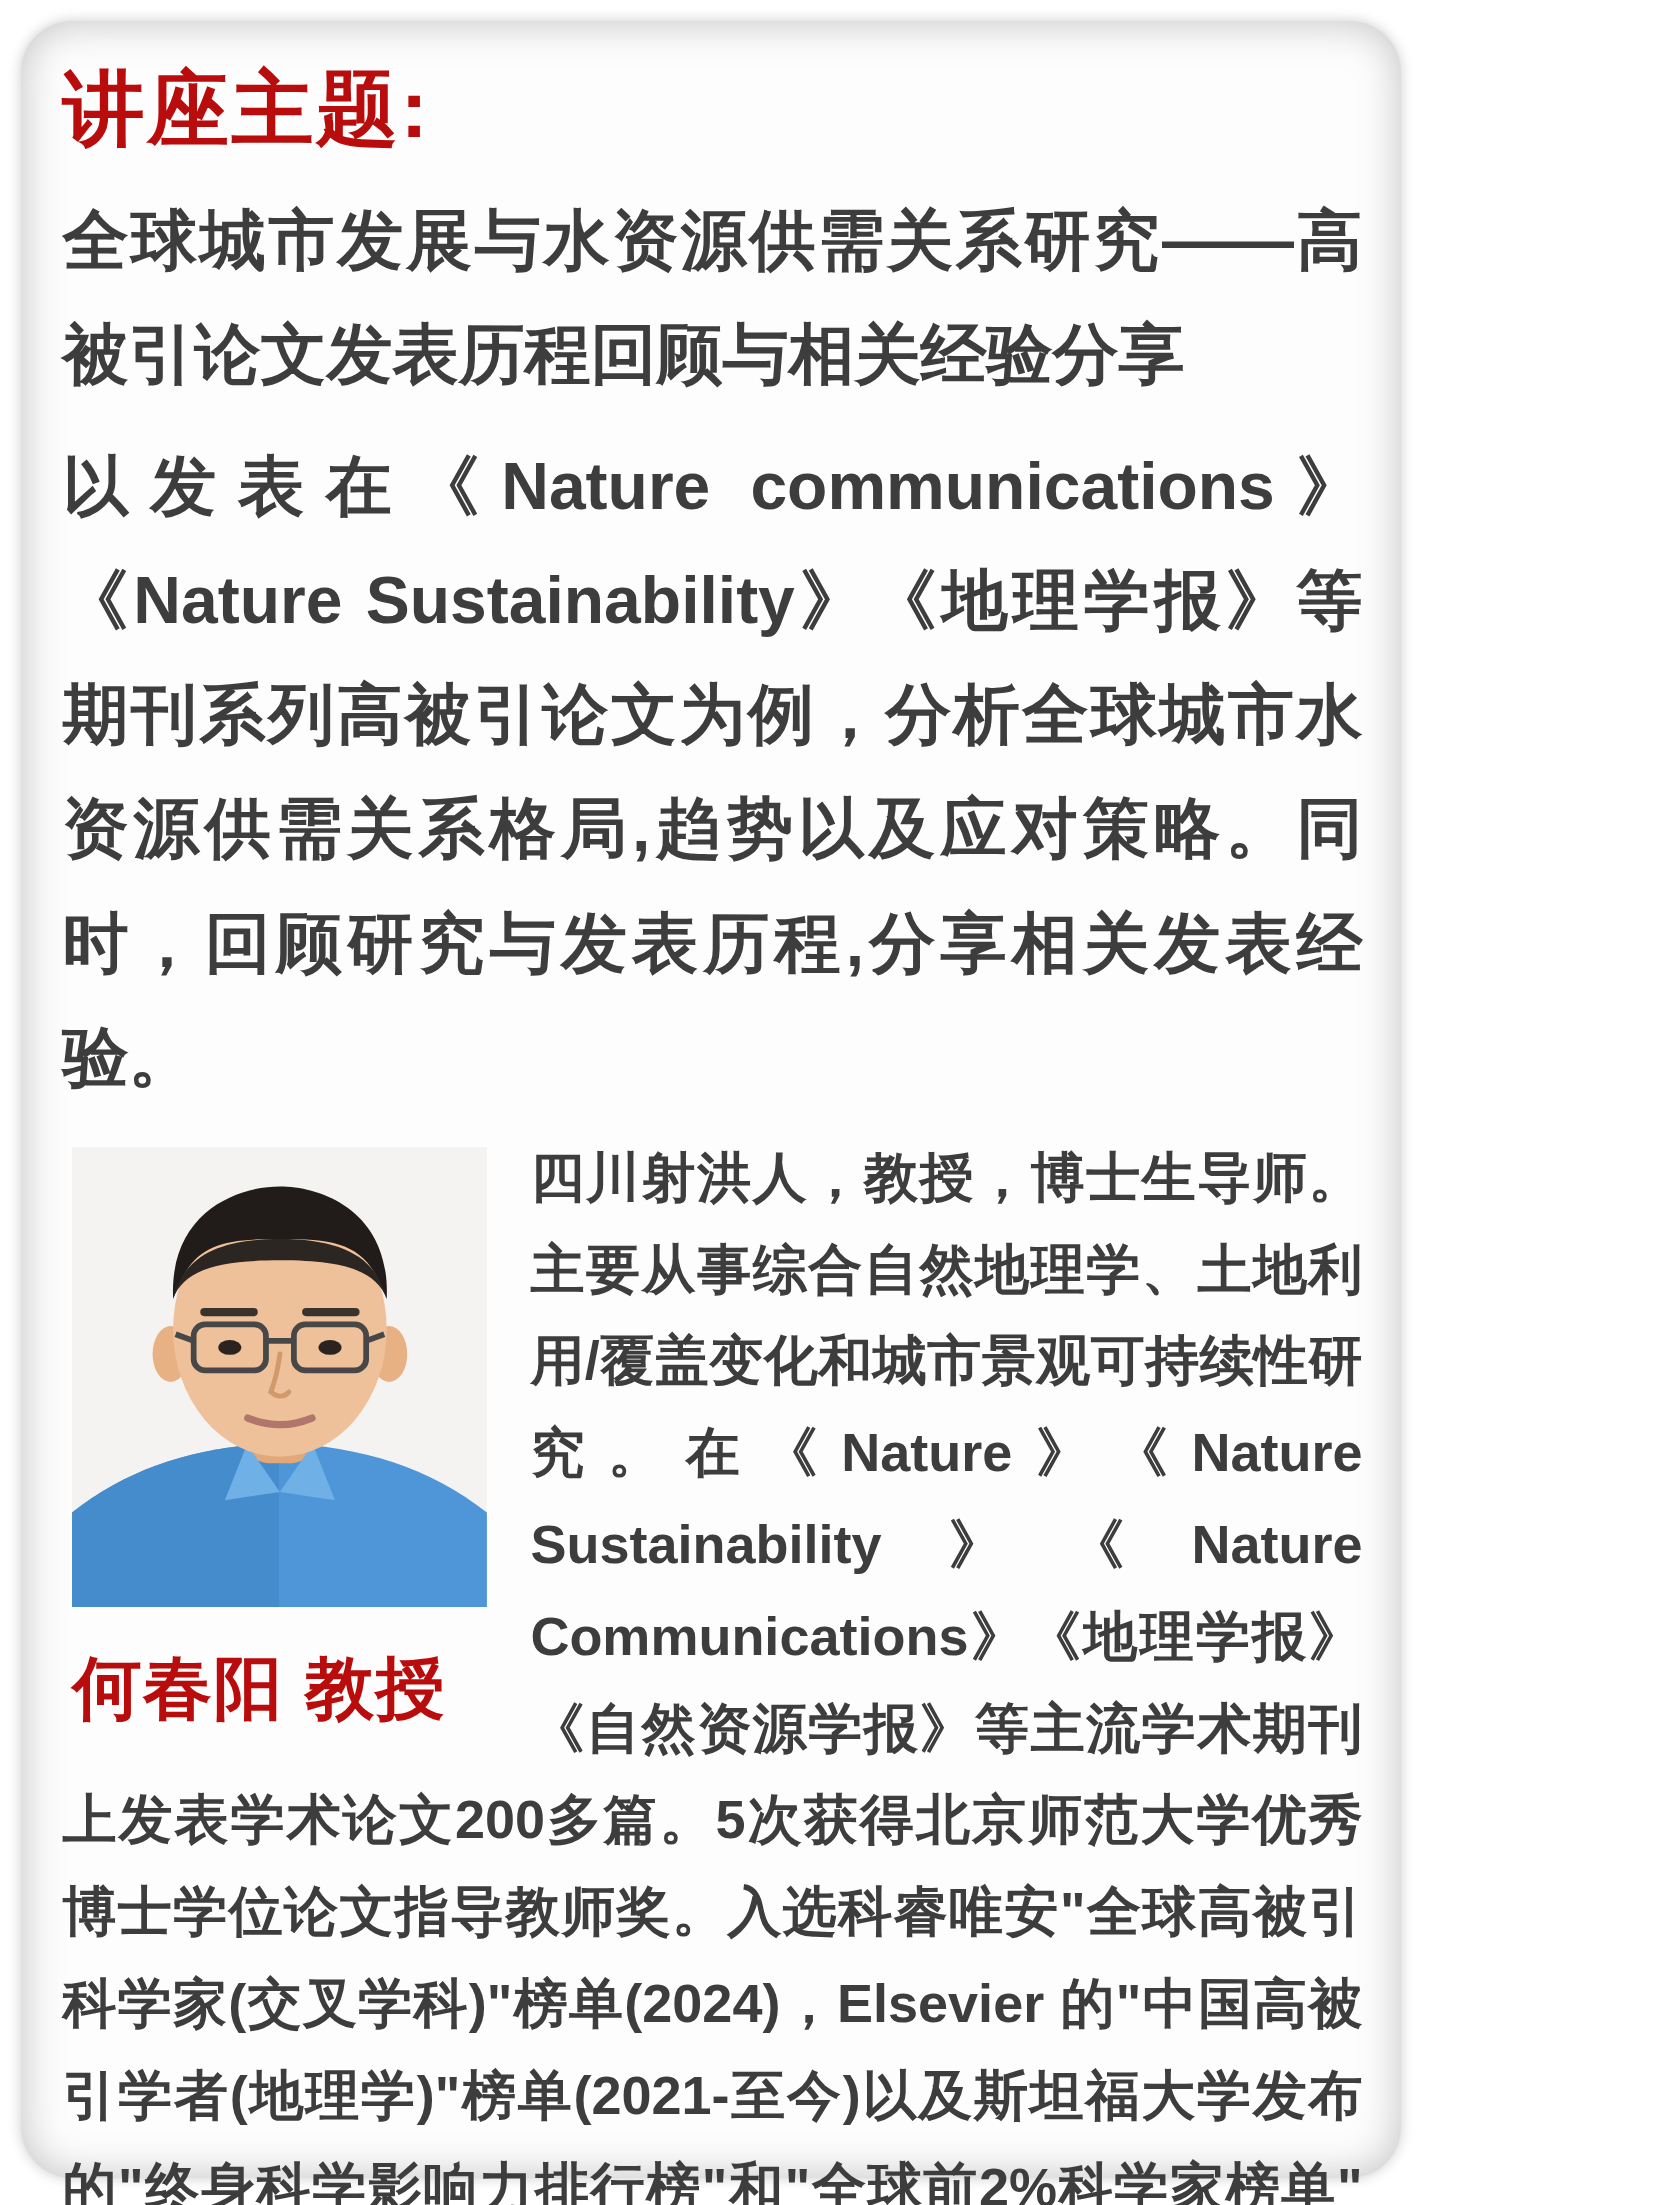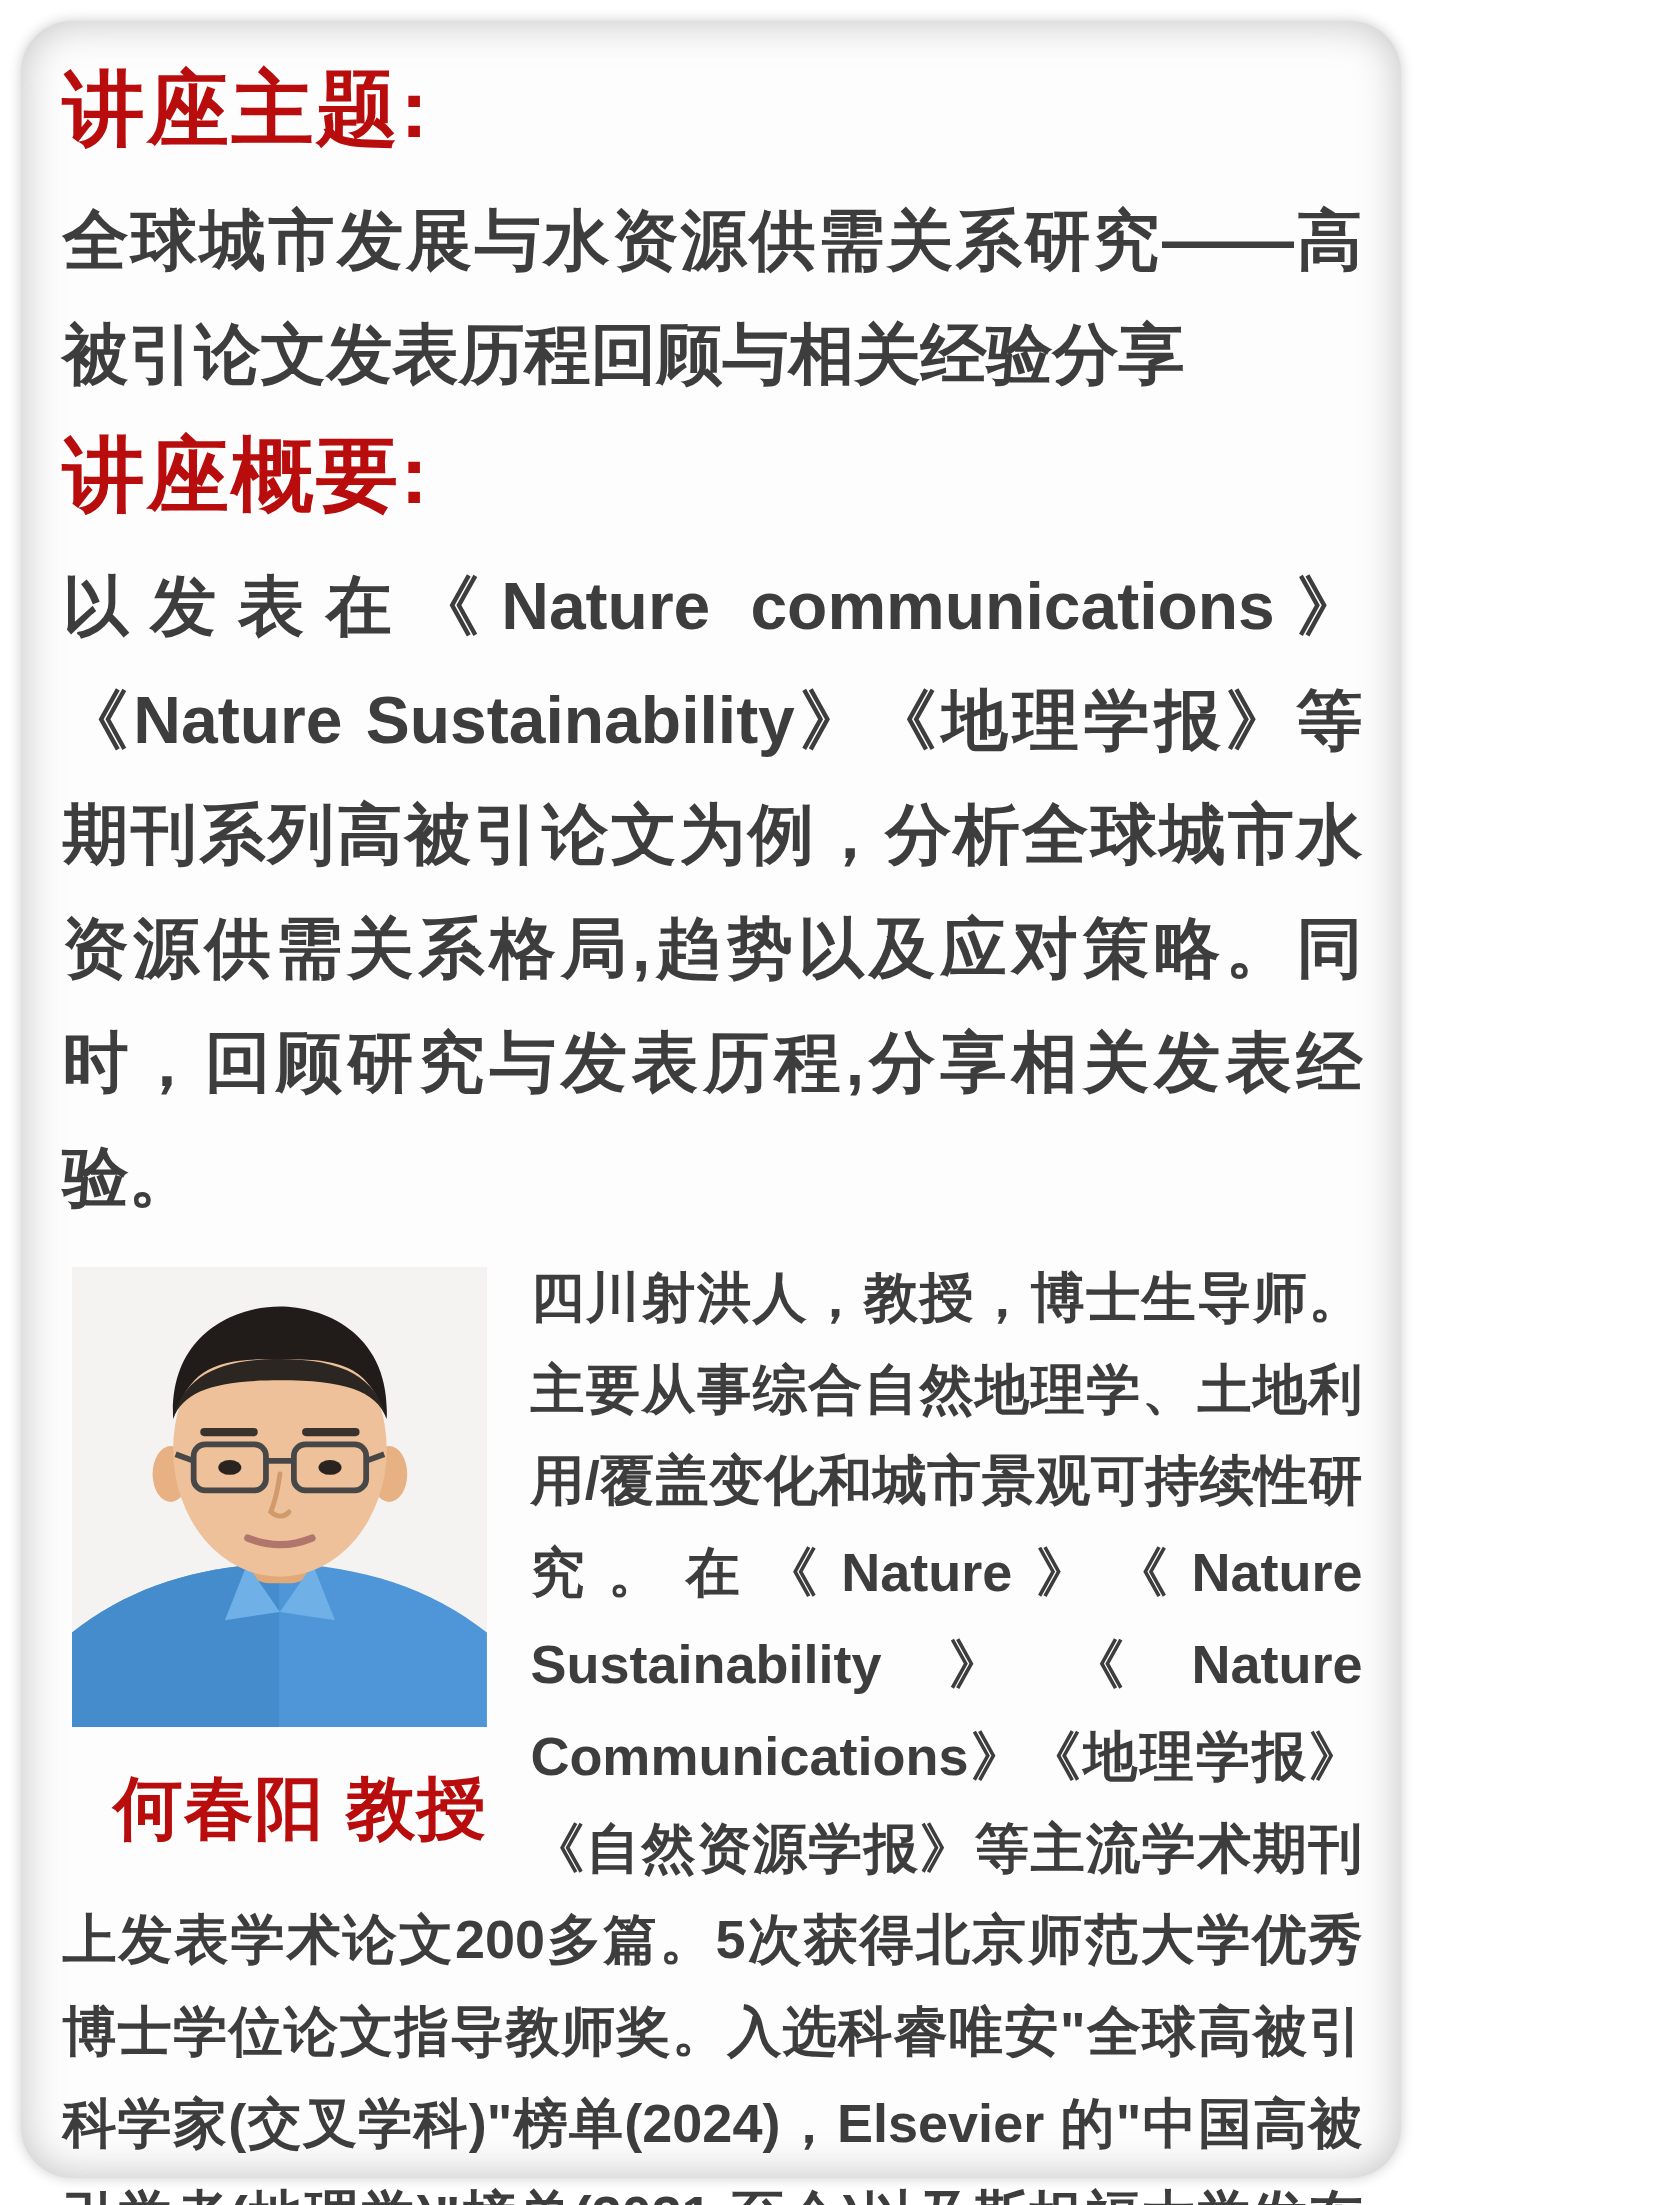--- a/index.html
+++ b/index.html
@@ -52,36 +52,35 @@
   .photo-float{
     float:left;
     width:415px;
     margin:15px 43px 5px 10px;
   }
   .photo-float svg{display:block;width:415px;height:460px;background:#f5f3f1;}
   .caption{
     font-size:69px;
     color:var(--red);
     font-weight:bold;
-    text-align:right;
+    text-align:left;
     margin-top:23px;
     letter-spacing:1.6px;
     white-space:nowrap;
   }
 </style>
 </head>
 <body>
 
 <div class="page">
   <div class="card">
 
     <h2 class="heading">讲座主题:</h2>
     <div class="body-text">全球城市发展与水资源供需关系研究——高被引论文发表历程回顾与相关经验分享</div>
 
-    <h2 class="heading">讲座概要:</h2>
     <div class="body-text">以发表在《Nature communications》《Nature Sustainability》《地理学报》等期刊系列高被引论文为例，分析全球城市水资源供需关系格局,趋势以及应对策略。同时，回顾研究与发表历程,分享相关发表经验。</div>
 
 
     <div class="bio">
       <div class="photo-float">
         <svg viewBox="0 0 505 560" xmlns="http://www.w3.org/2000/svg" aria-hidden="true">
           <rect x="0" y="0" width="505" height="560" fill="#f5f3f1"></rect>
 
           <path d="M0,560 L0,445 C70,390 150,365 252,360 C355,365 435,390 505,445 L505,560 Z" fill="#4f96d8"></path>
           <path d="M0,560 L0,445 C70,390 150,365 252,360 L252,560 Z" fill="#458ccd"></path>

